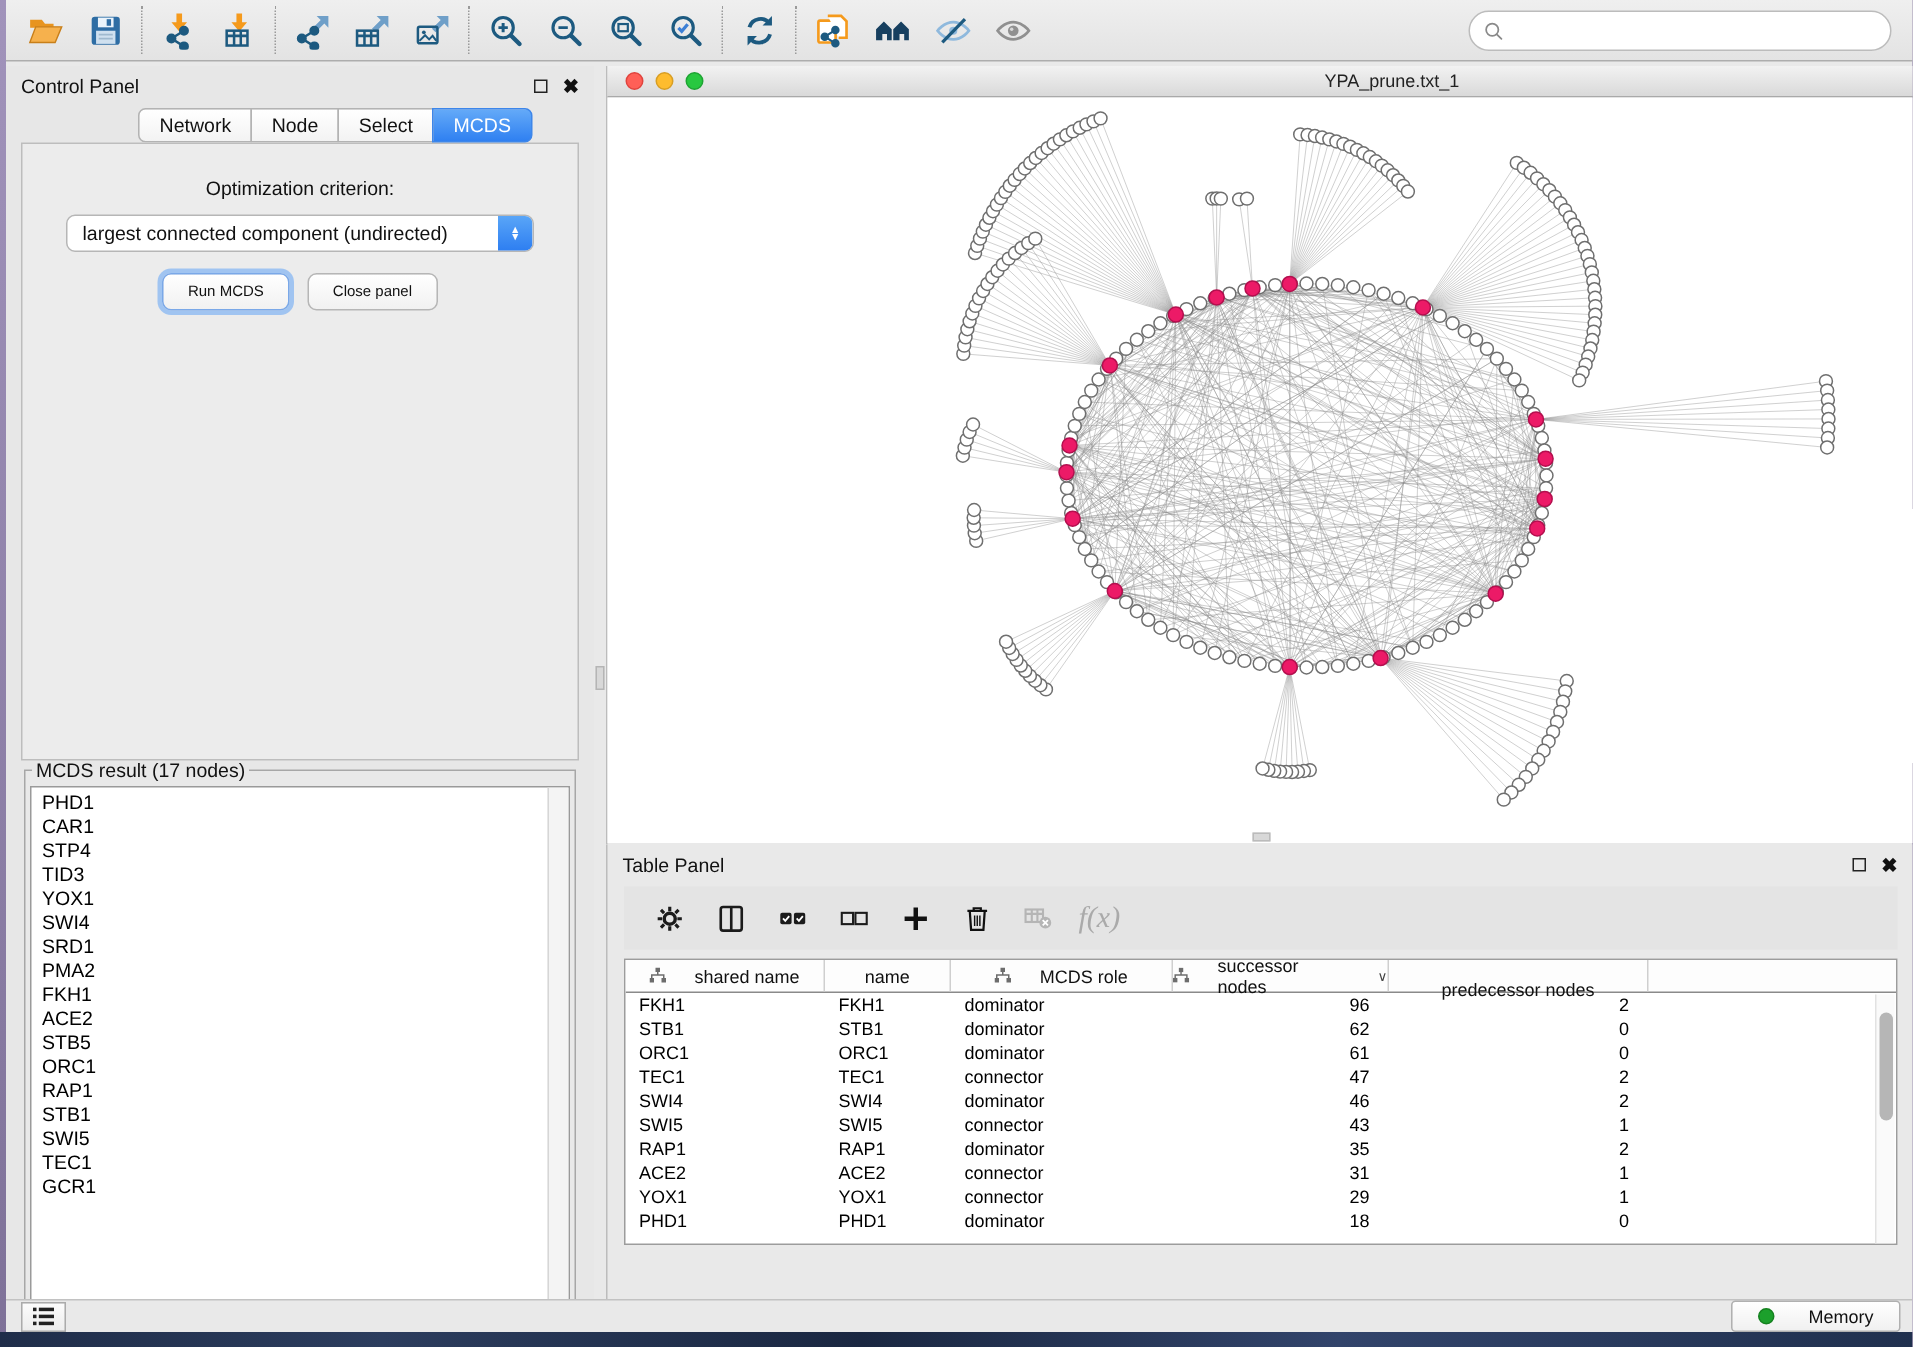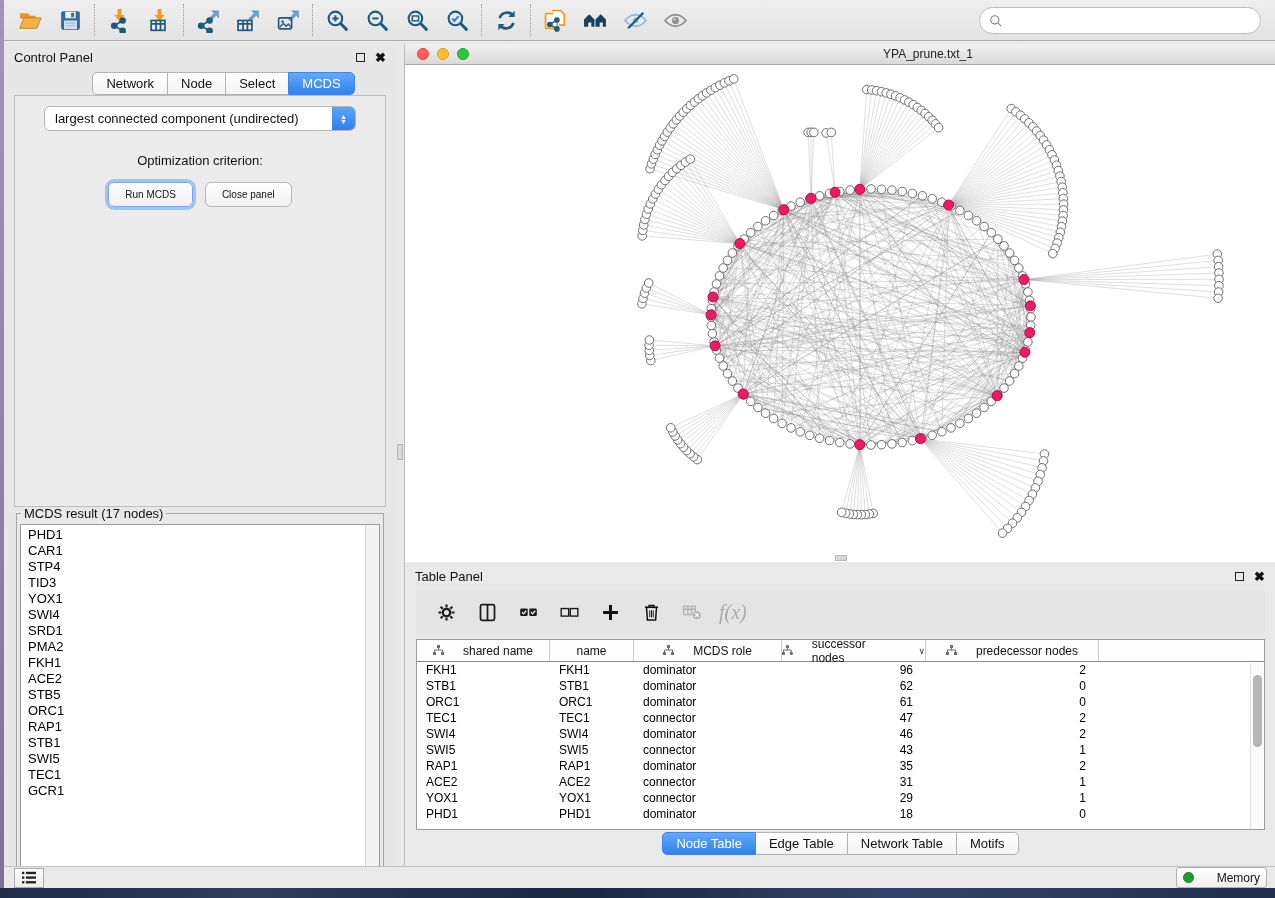--- a/index.html
+++ b/index.html
@@ -121,21 +121,21 @@
   #t-thumb { position:absolute; left:2px; top:12px; width:9px; height:72px;
              background:#b6b6b6; border-radius:5px; }
   #tp-tabs { position:absolute; left:0; top:269px; width:871px; }
 
   
   #status-bar { position:absolute; left:0; top:866px; width:1271px; height:22px;
                 background:#e9e9e9; border-top:1px solid #c2c2c2; }
   #statuslist-btn { position:absolute; left:10px; top:1px; width:30px; height:20px;
                     background:linear-gradient(#fcfcfc,#ededed); border:1px solid #ababab;
                     display:flex; align-items:center; justify-content:center; cursor:pointer; }
-  #memory-btn { position:absolute; right:8px; top:0px; height:21px; padding:0 6px;
+  #memory-btn { position:absolute; right:8px; top:0px; height:21px; padding:0 17px;
                 background:linear-gradient(#ffffff,#f0f0f0); border:1px solid #b0b0b0;
                 border-radius:3px; display:flex; align-items:center; gap:23px;
                 font-size:12px; color:#111; cursor:pointer; }
   #memory-dot { width:11px; height:11px; border-radius:50%; background:#1ca02c;
                 border:1px solid #14811f; }
 </style>
 </head>
 <body>
 
 <div id="app">
@@ -300,28 +300,28 @@
           <span class="close-btn">✖</span>
         </span>
       </div>
       <div id="cp-tabs" class="seg">
           <button class="segbtn">Network</button>
           <button class="segbtn">Node</button>
           <button class="segbtn">Select</button>
           <button class="segbtn active">MCDS</button>
         </div>
       <div id="cp-content">
+        <div id="opt-label">Optimization criterion:</div>
         <div id="opt-select">
           <span class="value">largest connected component (undirected)</span>
           <span class="stepper">
               <span>▲</span>
               <span>▼</span>
             </span>
         </div>
-        <div id="opt-label">Optimization criterion:</div>
         <div id="cp-buttons">
           <button class="mac-btn focused">Run MCDS</button>
           <button class="mac-btn">Close panel</button>
         </div>
       </div>
       <fieldset id="result-box">
         <legend>MCDS result (17 nodes)</legend>
         <div id="result-inner">
           <div id="result-list">
               <div class="result-item">PHD1</div>
@@ -1283,21 +1283,21 @@
                 <g fill="#6d6d6d">
                   <rect x="4" y="0" width="3" height="3"></rect>
                   <rect x="0" y="7" width="3" height="3"></rect>
                   <rect x="8" y="7" width="3" height="3"></rect>
                 </g>
                 <path d="M5.5 3v2M1.5 7V5h8v2" stroke="#6d6d6d" fill="none"></path>
               </svg>
               <span>successor nodes</span>
               <span class="chev">∨</span>
             </div>
-            <div class="th" style="width: 173px;">
+            <div class="th" style="width: 173px; flex-direction: column;">
               <svg viewBox="0 0 11 11" class="tree">
                 <g fill="#6d6d6d">
                   <rect x="4" y="0" width="3" height="3"></rect>
                   <rect x="0" y="7" width="3" height="3"></rect>
                   <rect x="8" y="7" width="3" height="3"></rect>
                 </g>
                 <path d="M5.5 3v2M1.5 7V5h8v2" stroke="#6d6d6d" fill="none"></path>
               </svg>
               <span>predecessor nodes</span>
             </div>
@@ -1371,26 +1371,20 @@
               <div class="td l" style="width: 84px;">PHD1</div>
               <div class="td l" style="width: 148px;">dominator</div>
               <div class="td r" style="width: 144px;">18</div>
               <div class="td r" style="width: 173px;">0</div>
             </div>
           </div>
         <div id="t-scroll">
           <div id="t-thumb"></div>
         </div>
       </div>
-      <div id="tp-tabs" class="seg">
-          <button class="segbtn active">Node Table</button>
-          <button class="segbtn">Edge Table</button>
-          <button class="segbtn">Network Table</button>
-          <button class="segbtn">Motifs</button>
-        </div>
     </div>
 
     <div id="status-bar">
       <div id="statuslist-btn">
         <svg width="16" height="14" viewBox="0 0 20 18">
           <g fill="#222">
               <rect x="1" y="1" width="3" height="3"></rect>
               <rect x="6" y="1" width="13" height="3"></rect>
           <rect x="1" y="7" width="3" height="3"></rect>
               <rect x="6" y="7" width="13" height="3"></rect>

